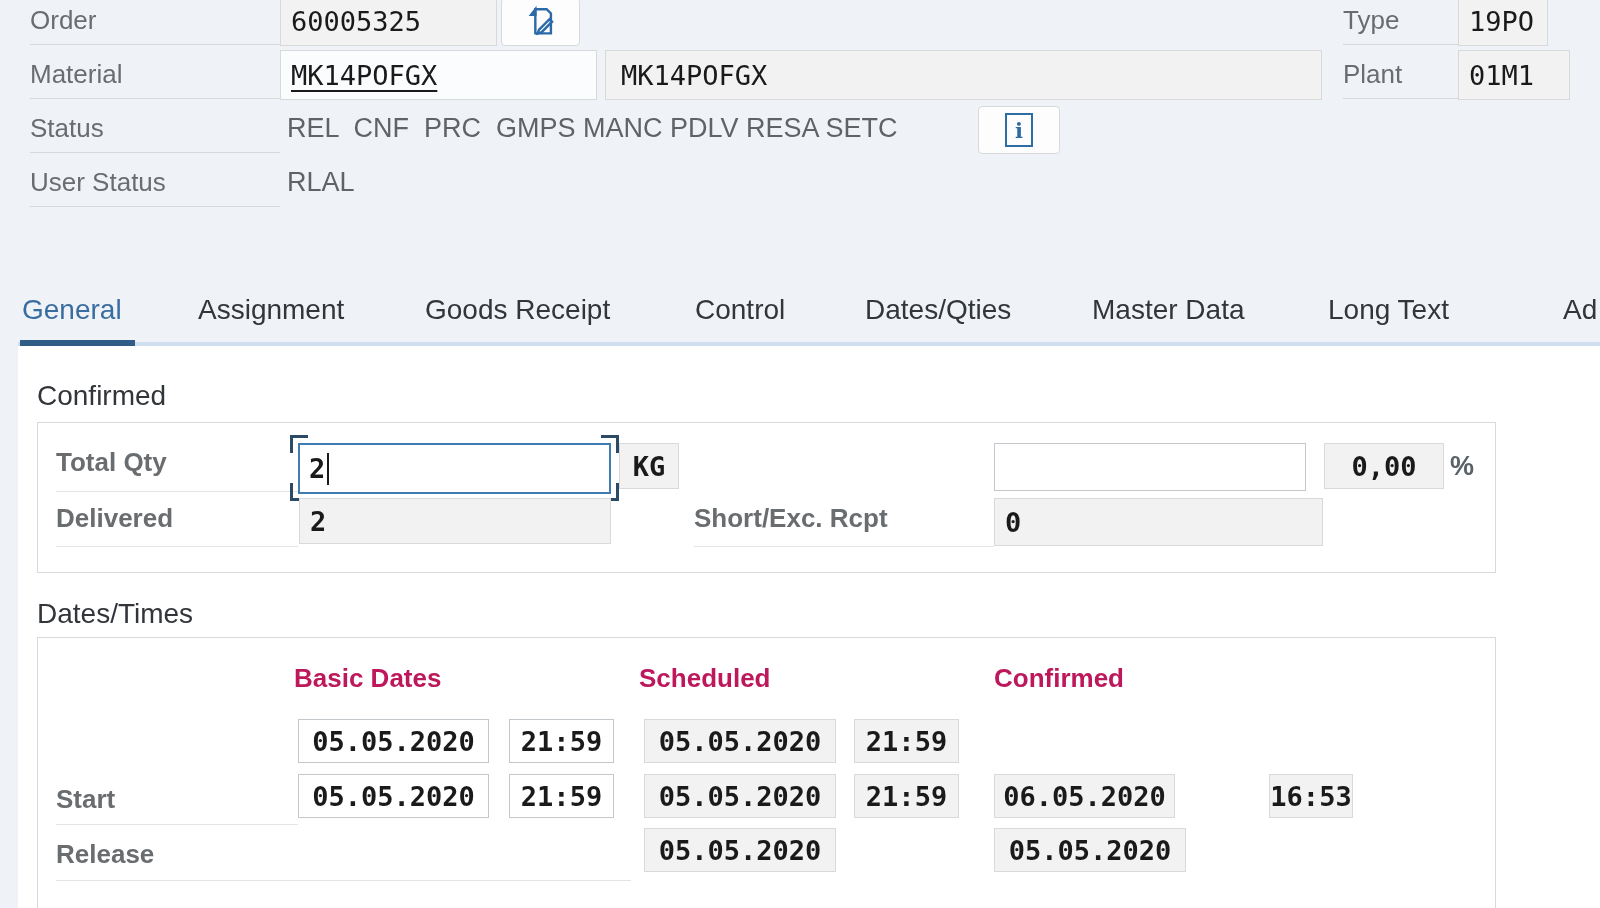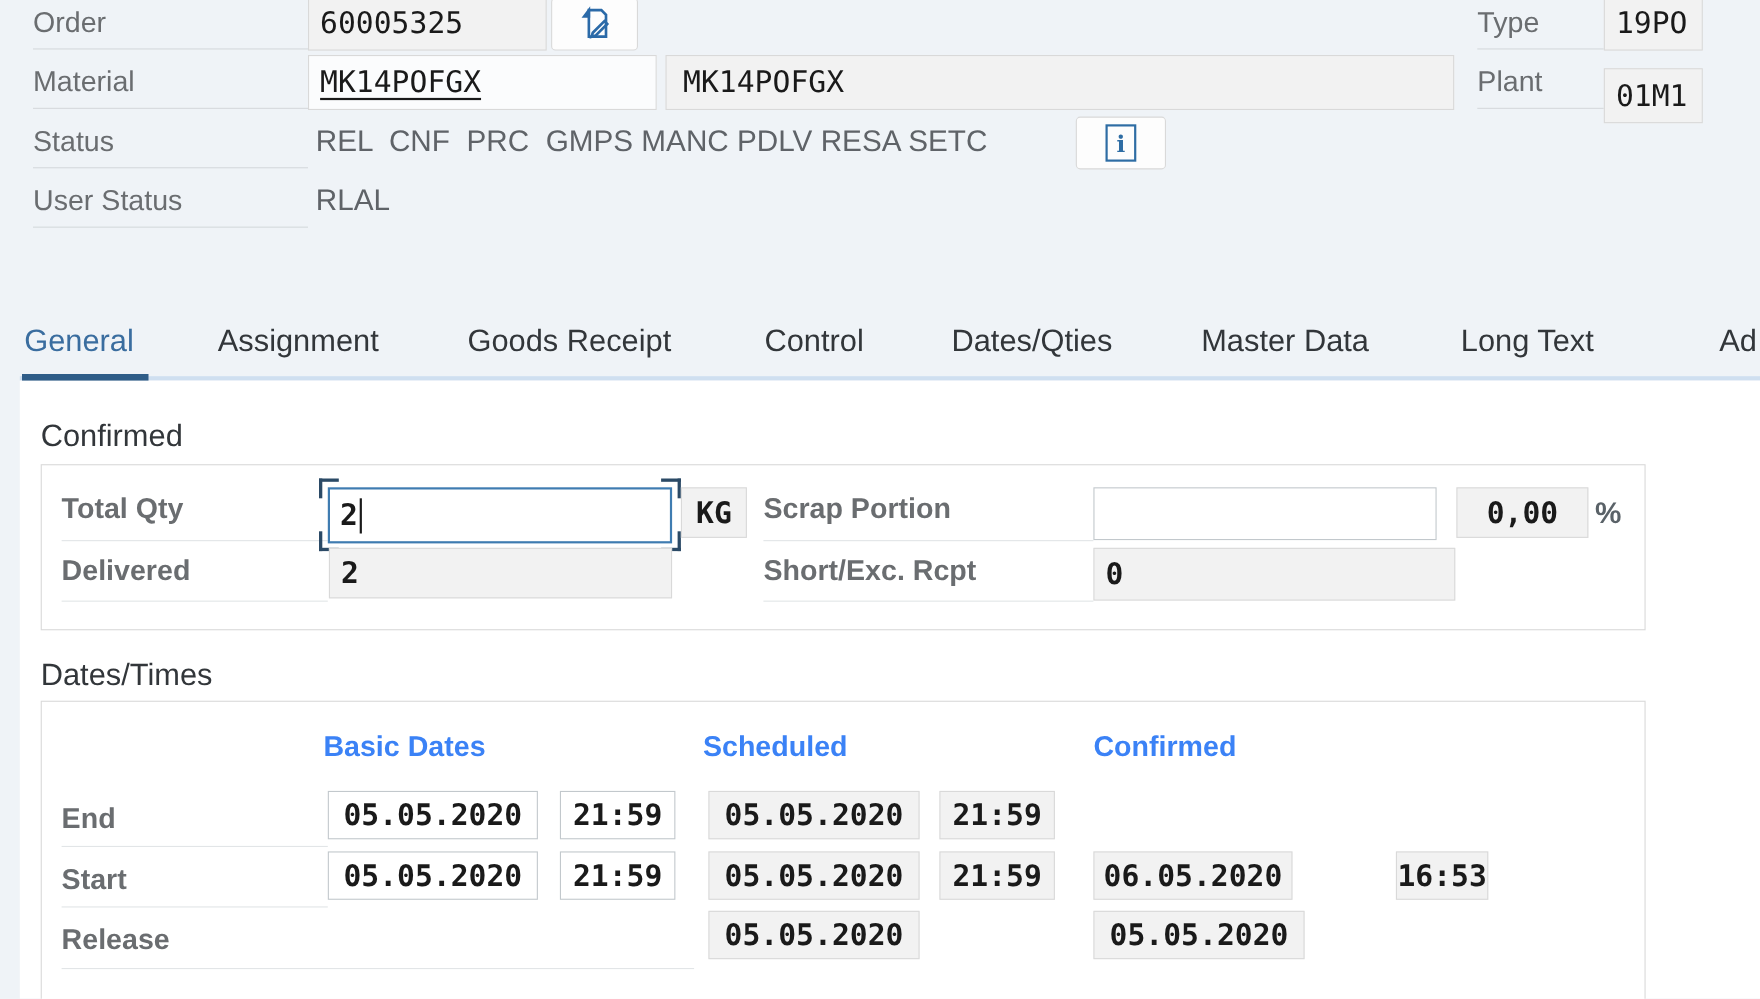--- a/index.html
+++ b/index.html
@@ -9,21 +9,21 @@
   .val{font-family:"DejaVu Sans Mono","Liberation Mono",monospace;font-size:27px;color:#1a1a1a;}
   .field{position:absolute;background:#f2f2f2;border:1px solid #d9d9d9;display:flex;align-items:center;padding-left:10px;box-sizing:border-box;}
   .field.center{justify-content:center;padding-left:0;}
   .wfield{position:absolute;background:#ffffff;border:1px solid #c2c8cc;display:flex;align-items:center;box-sizing:border-box;justify-content:center;}
   .btn{position:absolute;background:#fdfdfd;border:1px solid #d9d9d9;border-radius:4px;display:flex;align-items:center;justify-content:center;cursor:pointer;box-sizing:border-box;}
   .tab{position:absolute;top:0;height:56px;display:flex;align-items:center;font-size:28px;color:#32363a;cursor:pointer;white-space:nowrap;}
   .tab.active{color:#3a6d9f;}
   .panel{position:absolute;background:#ffffff;}
   .gbox{position:absolute;background:#ffffff;border:1px solid #d9d9d9;box-sizing:border-box;font-weight:bold;}
   .heading{position:absolute;font-size:28px;color:#32363a;}
-  .colhead{position:absolute;font-size:26px;color:#3b82f6;}
+  .colhead{position:absolute;font-size:26px;color:#be185d;}
   .corner{position:absolute;width:15px;height:15px;border-color:#2b4a66;border-style:solid;}
   .c-tl{top:0;left:0;border-width:3px 0 0 3px;}
   .c-tr{top:0;right:0;border-width:3px 3px 0 0;}
   .c-bl{bottom:0;left:0;border-width:0 0 3px 3px;}
   .c-br{bottom:0;right:0;border-width:0 3px 3px 0;}
   .caret{display:inline-block;width:2px;height:32px;background:#1a1a1a;margin-left:2px;vertical-align:middle;}
   .ulink{text-decoration:underline;text-underline-offset:5px;}
   .pre{white-space:pre;}
   .infoglyph{width:24px;height:30px;border:2px solid #2e6da4;display:flex;align-items:center;justify-content:center;
     color:#2e6da4;font-family:"DejaVu Serif",serif;font-weight:bold;font-size:21px;}
@@ -44,21 +44,21 @@
 </div>
 <div class="lblcell" style="left:1343px;top:-4px;width:115px;height:48px;">Type</div>
 <div class="field val" style="left:1458px;top:-4px;width:90px;height:50px;">19PO</div>
 
 <div class="lblcell" style="left:30px;top:50px;width:250px;height:48px;">Material</div>
 <div class="wfield" style="left:280px;top:50px;width:317px;height:50px;border-color:#d9d9d9;background:#fbfcfd;justify-content:flex-start;padding-left:10px;">
   <span class="val ulink">MK14POFGX</span>
 </div>
 <div class="field val" style="left:605px;top:50px;width:717px;height:50px;padding-left:15px;">MK14POFGX</div>
 <div class="lblcell" style="left:1343px;top:50px;width:115px;height:48px;">Plant</div>
-<div class="field val" style="left:1458px;top:50px;width:90px;height:50px;margin-top:12px;">01M1</div>
+<div class="field val" style="left:1458px;top:50px;width:112px;height:50px;">01M1</div>
 
 <div class="lblcell" style="left:30px;top:104px;width:250px;height:48px;">Status</div>
 <div class="abs pre" style="left:287px;top:104px;height:48px;display:flex;align-items:center;font-size:27px;color:#5f6368;">REL  CNF  PRC  GMPS MANC PDLV RESA SETC</div>
 <div class="btn" style="left:978px;top:106px;width:82px;height:48px;">
   <span class="infoglyph">i</span>
 </div>
 
 <div class="lblcell" style="left:30px;top:158px;width:250px;height:48px;">User Status</div>
 <div class="abs" style="left:287px;top:158px;height:48px;display:flex;align-items:center;font-size:27px;color:#5f6368;">RLAL</div>
 
@@ -88,40 +88,38 @@
     <span class="corner c-bl"></span>
     <span class="corner c-br"></span>
   </div>
   <div class="abs" style="left:260px;top:20px;width:313px;height:51px;background:#fff;border:2px solid #3f7cb1;
               box-sizing:border-box;display:flex;align-items:center;padding-left:9px;">
     <span class="val">2</span>
       <span class="caret"></span>
   </div>
   <div class="field center val" style="left:581px;top:20px;width:60px;height:46px;">KG</div>
 
-  <div class="lblcell" style="left:656px;top:10px;width:300px;height:58px;border-bottom-color:#e2e5e7;">Scrap Portion</div>
   <div class="wfield val" style="left:956px;top:20px;width:312px;height:48px;"></div>
   <div class="field center val" style="left:1286px;top:20px;width:120px;height:46px;">0,00</div>
   <div class="abs" style="left:1412px;top:20px;height:46px;display:flex;align-items:center;font-size:27px;color:#5a6268;">%</div>
 
   <div class="lblcell" style="left:18px;top:68px;width:242px;height:55px;border-bottom-color:#e2e5e7;">Delivered</div>
   <div class="field val" style="left:261px;top:75px;width:312px;height:46px;">2</div>
 
   <div class="lblcell" style="left:656px;top:68px;width:300px;height:55px;border-bottom-color:#e2e5e7;">Short/Exc. Rcpt</div>
   <div class="field val" style="left:956px;top:75px;width:329px;height:48px;">0</div>
 </div>
 
 <div class="heading" style="left:37px;top:598px;">Dates/Times</div>
 <div class="gbox" style="left:37px;top:637px;width:1459px;height:280px;">
 
   <div class="colhead" style="left:256px;top:25px;">Basic Dates</div>
   <div class="colhead" style="left:601px;top:25px;">Scheduled</div>
   <div class="colhead" style="left:956px;top:25px;">Confirmed</div>
 
-  <div class="lblcell" style="left:18px;top:81px;width:242px;height:50px;border-bottom-color:#e2e5e7;">End</div>
   <div class="wfield val" style="left:260px;top:81px;width:191px;height:44px;">05.05.2020</div>
   <div class="wfield val" style="left:471px;top:81px;width:105px;height:44px;">21:59</div>
   <div class="field center val" style="left:606px;top:81px;width:192px;height:44px;">05.05.2020</div>
   <div class="field center val" style="left:816px;top:81px;width:105px;height:44px;">21:59</div>
 
   <div class="lblcell" style="left:18px;top:136px;width:242px;height:50px;border-bottom-color:#e2e5e7;">Start</div>
   <div class="wfield val" style="left:260px;top:136px;width:191px;height:44px;">05.05.2020</div>
   <div class="wfield val" style="left:471px;top:136px;width:105px;height:44px;">21:59</div>
   <div class="field center val" style="left:606px;top:136px;width:192px;height:44px;">05.05.2020</div>
   <div class="field center val" style="left:816px;top:136px;width:105px;height:44px;">21:59</div>

